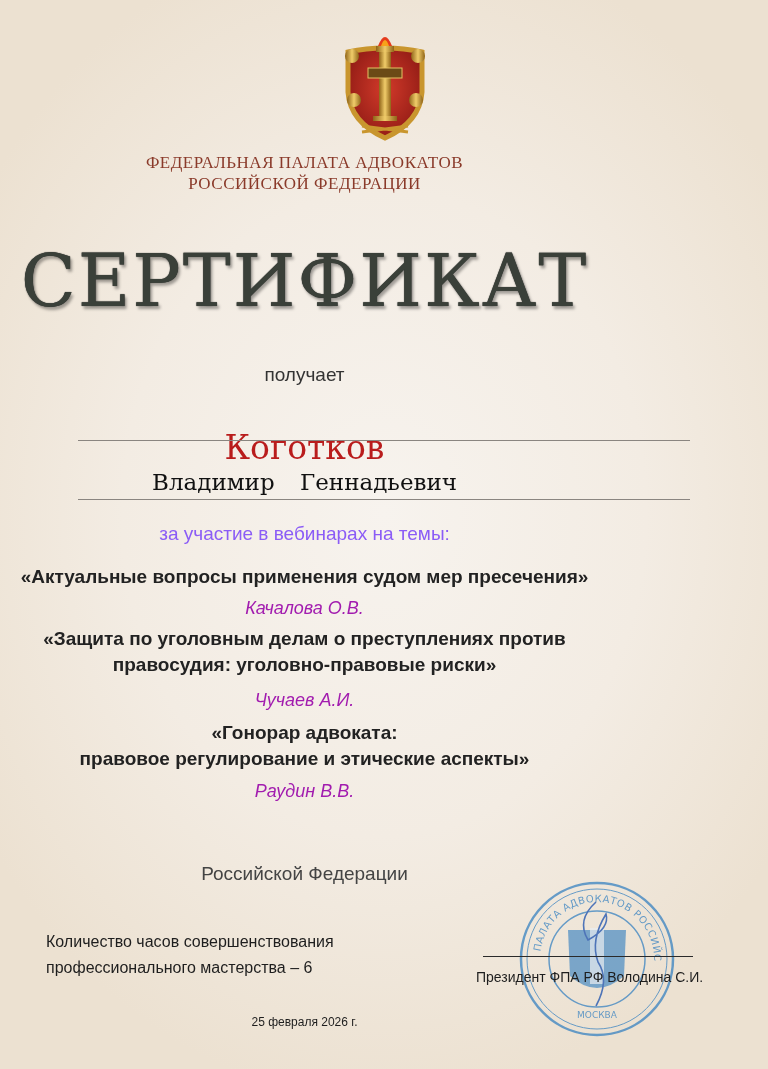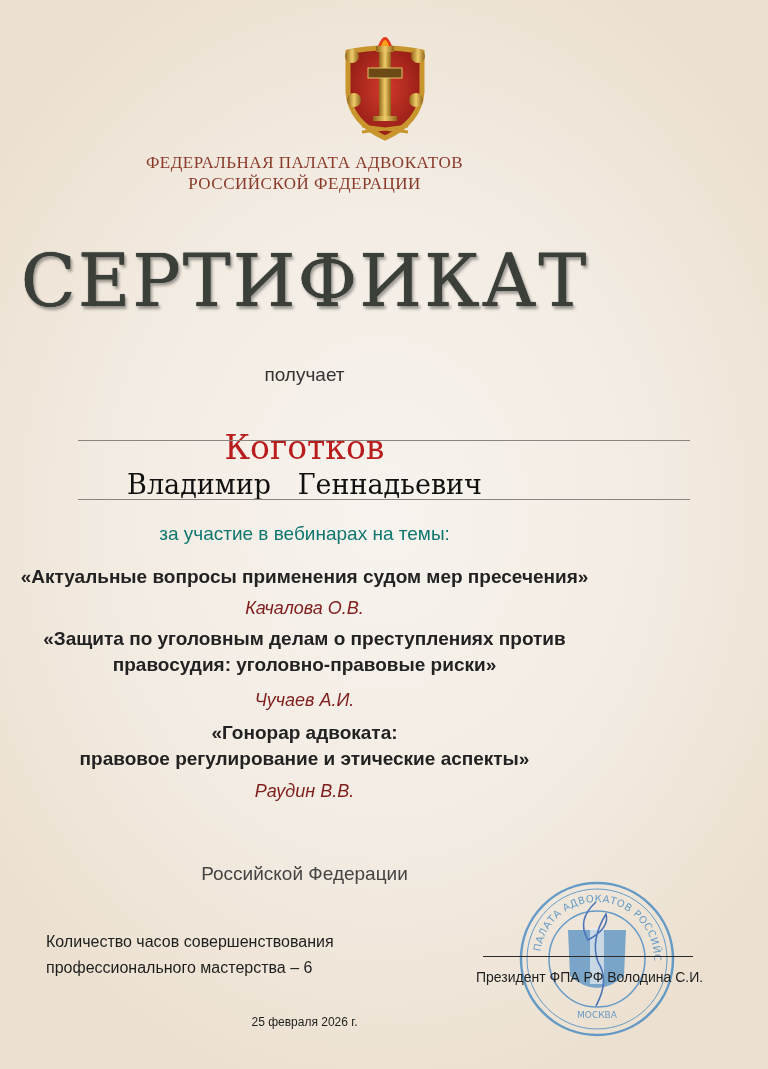--- a/index.html
+++ b/index.html
@@ -18,26 +18,26 @@
     top:152px; font-family:"Liberation Serif", serif; color:#8a3a2a;
     font-size:17px; letter-spacing:0.5px; line-height:21px;
   }
   .cert-title {
     top:236px; font-family:"DejaVu Serif", serif; font-size:72px; letter-spacing:2px;
     color:#3a4039; text-shadow: 2px 3px 3px rgba(0,0,0,0.35), 0 0 1px #222;
     line-height:90px;
   }
   .receives { top:364px; font-size:19px; color:#333; }
   .surname { top:400px; font-family:"DejaVu Serif", serif; font-size:33px; color:#b91c1c;margin-top:28px; }
-  .given { top:469px; font-family:"DejaVu Serif", serif; font-size:27px; color:#111; word-spacing:18px; }
+  .given { top:469px; font-family:"DejaVu Serif", serif; font-size:23px; color:#111; word-spacing:18px; }
   .rule { left:78px; width:612px; height:1px; background:#8a8580; }
-  .participation { top:523px; font-size:19px; color:#0f766e; }
+  .participation { top:523px; font-size:19px; color:#8b5cf6; }
 
   .topic { font-weight:bold; font-size:19px; line-height:26px; color:#222; }
-  .speaker { font-style:italic; font-size:18px; color:#7f1d1d; }
+  .speaker { font-style:italic; font-size:18px; color:#a21caf; }
 
   .organizer { top:860px; font-size:19px; color:#444; line-height:27px; }
   .hours { left:46px; top:929px; font-size:16px; line-height:26px; color:#1e1e1e; }
   .sig-line { left:483px; top:956px; width:210px; height:1px; background:#2a2a2a; }
   .president { left:476px; top:969px; font-size:14px; color:#1e1e1e; white-space:nowrap;text-align:center; }
   .date { top:1015px; font-size:12px; color:#1e1e1e; }
   #stamp { left:518px; top:880px; width:158px; height:158px; opacity:0.78; }
 </style>
 </head>
 <body>

